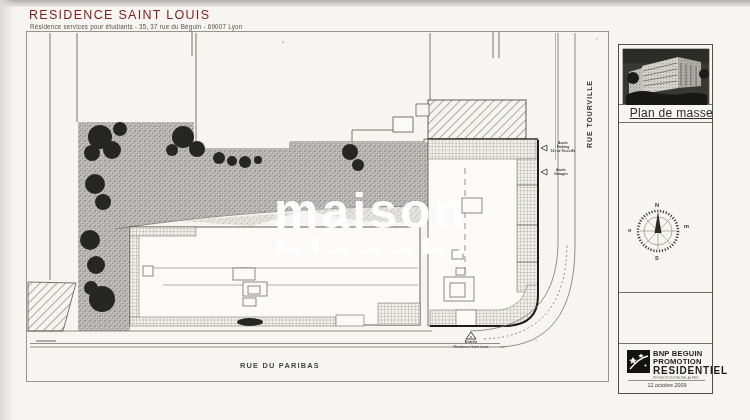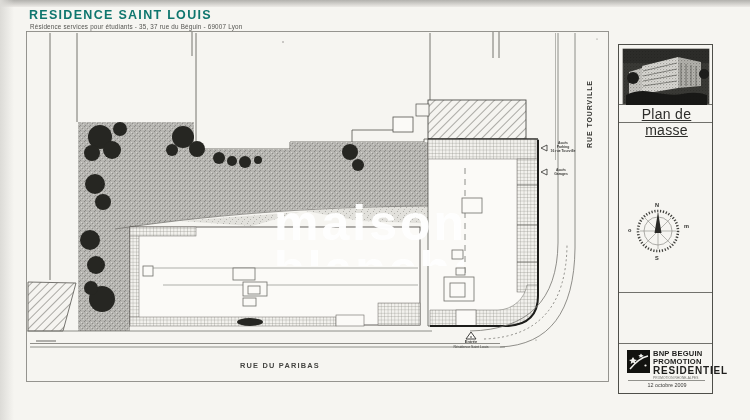--- a/index.html
+++ b/index.html
@@ -3,38 +3,38 @@
 <meta charset="utf-8">
 <style>
   html,body{margin:0;padding:0;background:#e9e8e4;}
   .stage{position:relative;width:750px;height:420px;background:#f6f5f1;overflow:hidden;
          font-family:"Liberation Sans", sans-serif;color:#33332f;}
   .scan-top{position:absolute;left:0;top:0;right:0;height:7px;
             background:linear-gradient(#b2b1ad,#eceae6);}
   .scan-left{position:absolute;left:0;top:0;bottom:0;width:14px;
              background:linear-gradient(90deg,#dcdbd7,rgba(246,245,241,0));}
   .abs{position:absolute;}
-  .t-title{left:29px;top:8px;font-size:12.5px;font-weight:700;letter-spacing:1.3px;color:#0f766e;}
+  .t-title{left:29px;top:8px;font-size:12.5px;font-weight:400;letter-spacing:1.3px;color:#7f1d1d;}
   .t-sub{left:30px;top:23px;font-size:6.3px;color:#53534f;letter-spacing:.2px;}
   .t-tourville{left:532px;top:108px;width:120px;height:12px;text-align:center;
                transform:rotate(-90deg);font-size:7px;font-weight:bold;color:#45454
 
 2;letter-spacing:.9px;}
   .t-beguin{left:210px;top:361px;width:140px;text-align:center;font-size:7.4px;
             font-weight:bold;color:#454542;letter-spacing:1.2px;}
   .t-note{font-size:3.4px;line-height:4.1px;color:#3a3a37;text-align:center;font-weight:bold;}
   .np{left:546px;top:141px;width:34px;}
   .ng{left:546px;top:168px;width:30px;}
   .t-entree{left:436px;top:340px;width:70px;text-align:center;color:#3a3a37;}
   .t-entree .l1{font-size:4px;font-weight:bold;line-height:4.6px;}
   .t-entree .l2{font-size:3.5px;line-height:4px;}
-  .wm{left:274px;top:200px;width:190px;height:66px;overflow:hidden;color:#ffffff;
+  .wm{left:274px;top:188px;width:190px;height:66px;overflow:hidden;color:#ffffff;
       font-weight:700;font-size:50px;line-height:46px;letter-spacing:3px;opacity:.97;}
   .wm div{white-space:nowrap;}
-  .t-planlabel{left:620px;top:106px;width:93px;text-align:center;font-size:14px;
+  .t-planlabel{left:620px;top:106px;width:93px;text-align:right;font-size:12px;
                color:#2d2d2a;text-decoration:underline;letter-spacing:.3px;}
   .cmp{font-size:5.6px;font-weight:bold;color:#2e2e2b;}
   .cN{left:655px;top:202px;} .cS{left:655px;top:255px;}
   .cW{left:628px;top:227px;} .cE{left:684px;top:223px;}
   .bnp{left:653px;top:350px;width:58px;color:#1e1e1c;}
   .bnp .b1{font-size:7.6px;font-weight:bold;line-height:8.4px;letter-spacing:.2px;}
   .bnp .b3{font-size:10px;font-weight:bold;line-height:8.4px;letter-spacing:.8px;}
   .bnp .bs{font-size:3.2px;color:#6b6b67;margin-top:1px;letter-spacing:.1px;}
   .t-date{left:622px;top:382px;width:90px;text-align:center;font-size:5.4px;color:#3c3c39;}
 </style>

